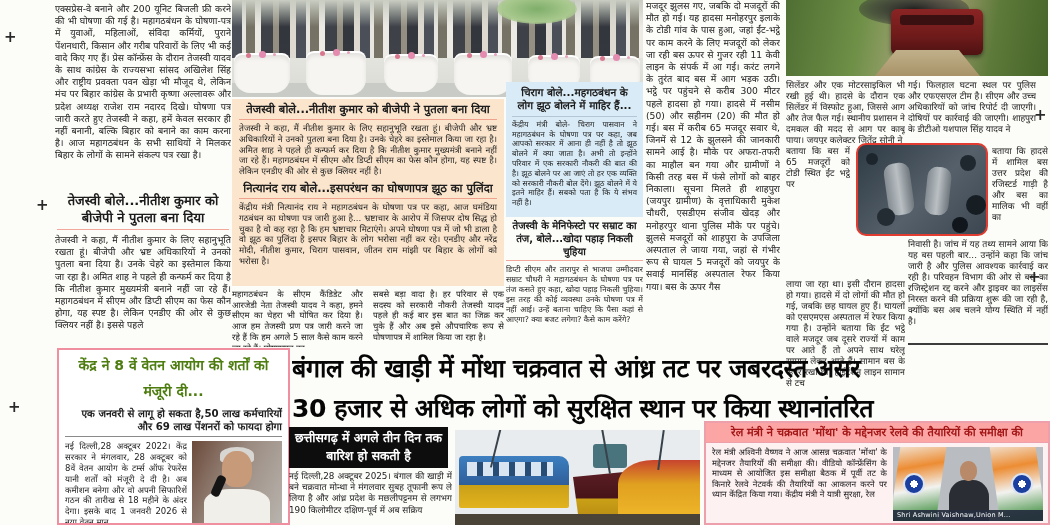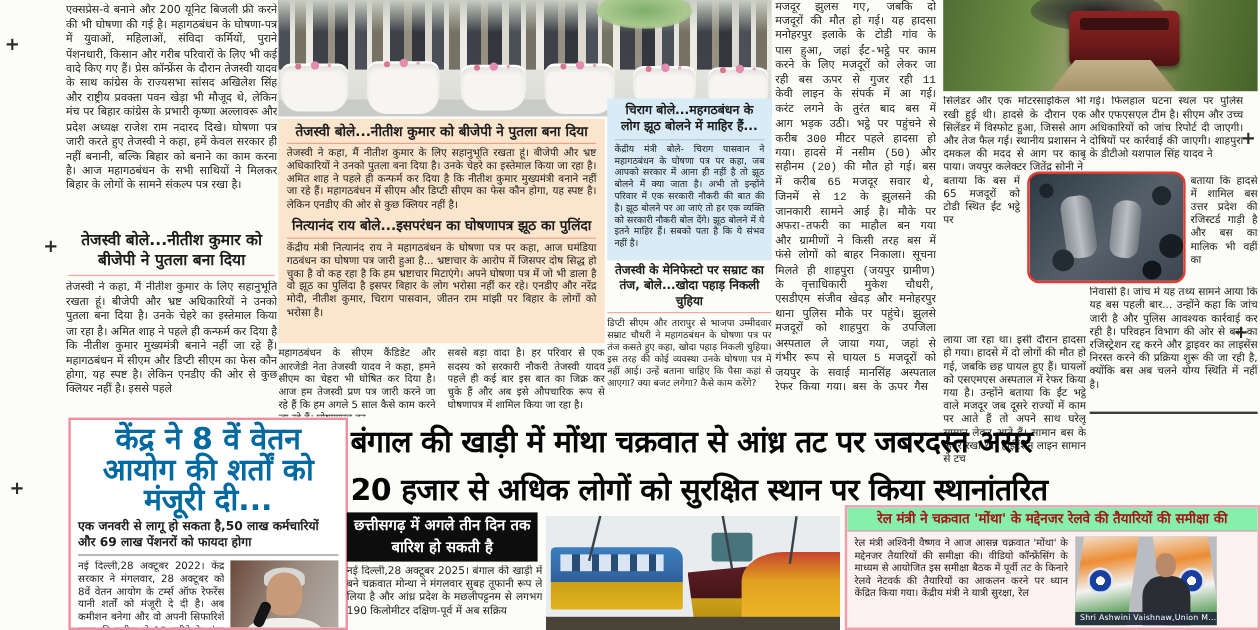--- a/index.html
+++ b/index.html
@@ -50,21 +50,21 @@
           border-bottom:1px solid #b4c6d6; padding-bottom:3px; margin-bottom:3px; }
   .cb-p { font-size:7.7px; line-height:9.8px; text-align:justify; }
 
   
   .samrat { left:506px; top:219px; width:137px; height:127px; overflow:hidden; }
   .sm-h { font-size:10px; line-height:13px; font-weight:bold; text-align:center;
           border-bottom:1.5px solid #f2a89c; padding-bottom:2px; margin-bottom:4px; }
   .sm-p { font-size:7.8px; line-height:9.9px; text-align:justify; }
 
   
-  .acc-a { left:646px; top:0; width:134px; height:347px;font-family:Liberation Mono, monospace; }
+  .acc-a { left:646px; top:0; width:134px; height:347px; }
   .vehicle-photo { left:786px; top:0; width:262px; height:76px; overflow:hidden;
     background:linear-gradient(100deg,#4f6e33 0%,#6d8f46 28%,#9aa06e 45%,#b3a57e 55%,#5d7a3a 78%,#466428 100%); }
   .vp-smoke { position:absolute; left:28%; top:-8px; width:110px; height:34px; border-radius:50%;
     background:radial-gradient(ellipse at center,rgba(30,30,32,.95) 0%,rgba(45,45,48,.6) 55%,rgba(45,45,48,0) 100%); }
   .vp-bus { position:absolute; left:40%; top:9px; width:92px; height:46px; border-radius:6px;
     background:linear-gradient(180deg,#8a2424 0%,#6e1a1a 60%,#4e1212 100%); box-shadow:0 2px 4px rgba(0,0,0,.5); }
   .vp-bus::before { content:""; position:absolute; left:10%; top:6px; width:80%; height:10px; border-radius:3px; background:#3a1010; }
   .vp-track { position:absolute; left:34%; bottom:0; width:40%; height:26px;
     background:linear-gradient(180deg,#c0b08a,#a89368); clip-path:polygon(20% 0,80% 0,100% 100%,0 100%); }
 
@@ -83,22 +83,22 @@
   .dp-cyl.two { left:68px; top:22px; width:24px; height:48px; transform:rotate(6deg); }
   .dp-pots { position:absolute; left:8px; top:8px; width:12px; height:12px; border-radius:50%; background:#1d252c;
     box-shadow:96px 4px 0 2px #20282f, 104px 46px 0 4px #161d23, 14px 58px 0 3px #232b33, 88px 66px 0 2px #10161b; }
 
   
   .cyclone-head { left:292px; top:349px; width:758px; height:80px; overflow:hidden; }
   .ch-line { font-size:25px; line-height:40px; font-weight:bold; color:#060606; letter-spacing:-.4px; white-space:nowrap; }
 
   
   .pay-box { left:57px; top:348px; width:233px; height:177px; border:2px solid #ef8fa0; background:#fff; padding:3px 6px; overflow:hidden; }
-  .pb-h { font-size:25px; line-height:25.5px; font-weight:bold; text-align:center; color:#0369a1; }
-  .pb-sub { font-size:10.2px; line-height:13.2px; font-weight:bold; text-align:left; margin-top:3px;
+  .pb-h { font-size:14px; line-height:25.5px; font-weight:bold; text-align:center; color:#4d7c0f; }
+  .pb-sub { font-size:10.2px; line-height:13.2px; font-weight:bold; text-align:right; margin-top:3px;
             border-bottom:1px solid #8a8a8a; padding-bottom:3px; }
   .pb-row { display:flex; gap:5px; margin-top:4px; }
   .pb-body { flex:1; font-size:8.5px; line-height:10.8px; text-align:justify; overflow:hidden; height:84px; }
   .mic-photo { width:90px; height:82px; position:relative; overflow:hidden; flex:0 0 auto;
     background:linear-gradient(115deg,#6b4a3a 0%,#9a8a80 45%,#b8b4ae 100%); }
   .mp-head { position:absolute; left:30px; top:10px; width:30px; height:36px; border-radius:46% 46% 40% 40%; background:#c79a7a; }
   .mp-hair { position:absolute; left:28px; top:6px; width:34px; height:16px; border-radius:50% 50% 20% 20%; background:#d8d6d2; }
   .mp-body { position:absolute; left:12px; bottom:0; width:66px; height:34px; border-radius:40% 40% 0 0; background:#f1efe9; }
   .mp-mic { position:absolute; left:22px; top:34px; width:9px; height:22px; border-radius:4px; background:#151515; transform:rotate(24deg); }
 
@@ -121,24 +121,24 @@
     background:linear-gradient(180deg,#c8442e 0%,#e0a020 40%,#f0b82a 100%); border-radius:40% 6px 2px 2px; }
   .bp-rig { position:absolute; background:#38424a; width:2px; }
   .bp-rig.r1 { left:40px; top:-4px; height:42px; transform:rotate(14deg); }
   .bp-rig.r2 { left:150px; top:-2px; height:46px; transform:rotate(-10deg); }
   .bp-rig.r3 { left:205px; top:0; height:40px; transform:rotate(8deg); }
   .bp-cab { position:absolute; left:138px; top:14px; width:34px; height:24px; background:#49747e; border-radius:3px; }
 
   
   .rail-box { left:704px; top:421px; width:346px; height:104px; border:2px solid #eda0ac; background:#fdf1f2; overflow:hidden; }
   .rb-h { font-size:11.2px; line-height:14px; font-weight:bold; color:#a31616; text-align:center;
-    padding:3px 3px 2px; border-bottom:1px solid #eda0ac; white-space:nowrap; overflow:hidden; background:#86efac; }
+    padding:3px 3px 2px; border-bottom:1px solid #eda0ac; white-space:nowrap; overflow:hidden; background:#fca5a5; }
   .rb-row { display:flex; gap:6px; padding:4px 5px 0 6px; }
   .rb-body { width:178px; font-size:8.3px; line-height:10.6px; text-align:justify; overflow:hidden; height:76px; }
-  .rail-photo { position:relative; width:118px; height:74px; overflow:hidden; background:#b9bdc2; flex:0 0 auto; }
+  .rail-photo { position:relative; width:150px; height:74px; overflow:hidden; background:#b9bdc2; flex:0 0 auto; }
   .rp-flag { position:absolute; top:-6px; width:46px; height:88px; transform:skewX(-8deg);
     background:linear-gradient(170deg,#f5f5f2 0%,#ef8a2c 30%,#f5f5f2 55%,#3f8f3f 85%); opacity:.95; }
   .rp-flag.left { left:2px; } .rp-flag.right { right:2px; transform:skewX(8deg); }
   .rp-chakra { position:absolute; top:26px; width:22px; height:22px; border-radius:50%;
     background:radial-gradient(circle,#ffffff 0 28%,#1a3f9f 30% 100%); border:2px solid #dce4f2; }
   .rp-chakra.left { left:10px; } .rp-chakra.right { right:10px; }
   .rp-person { position:absolute; left:62px; top:14px; width:28px; height:60px; }
   .rp-head { position:absolute; left:5px; top:0; width:17px; height:20px; border-radius:46%; background:#b98a6a; }
   .rp-suit { position:absolute; left:-6px; top:19px; width:40px; height:42px; border-radius:40% 40% 0 0; background:#2a2d33; }
   .rp-caption { position:absolute; left:0; bottom:0; width:100%; height:11px; background:rgba(36,44,62,.92);
@@ -212,21 +212,21 @@
   <div class="dp-pots"></div>
 </div>
 
 <div class="abs acc-c1 small">गई। फिलहाल घटना स्थल पर पुलिस और एफएसएल टीम है। सीएम और उच्च अधिकारियों को जांच रिपोर्ट दी जाएगी। दोषियों पर कार्रवाई की जाएगी। शाहपुरा के डीटीओ यशपाल सिंह यादव ने</div>
 <div class="abs acc-c2 small">बताया कि हादसे में शामिल बस उत्तर प्रदेश की रजिस्टर्ड गाड़ी है और बस का मालिक भी वहीं का</div>
 <div class="abs acc-c3 small">निवासी है। जांच में यह तथ्य सामने आया कि यह बस पहली बार... उन्होंने कहा कि जांच जारी है और पुलिस आवश्यक कार्रवाई कर रही है। परिवहन विभाग की ओर से बस का रजिस्ट्रेशन रद्द करने और ड्राइवर का लाइसेंस निरस्त करने की प्रक्रिया शुरू की जा रही है, क्योंकि बस अब चलने योग्य स्थिति में नहीं है।</div>
 <div class="abs rule-right"></div>
 
 <div class="abs cyclone-head">
   <div class="ch-line">बंगाल की खाड़ी में मोंथा चक्रवात से आंध्र तट पर जबरदस्त असर</div>
-  <div class="ch-line">20 हजार से अधिक लोगों को सुरक्षित स्थान पर किया स्थानांतरित</div>
+  <div class="ch-line">30 हजार से अधिक लोगों को सुरक्षित स्थान पर किया स्थानांतरित</div>
 </div>
 
 <div class="abs pay-box">
   <div class="pb-h">केंद्र ने 8 वें वेतन आयोग की शर्तों को मंजूरी दी...</div>
   <div class="pb-sub">एक जनवरी से लागू हो सकता है,50 लाख कर्मचारियों और 69 लाख पेंशनरों को फायदा होगा</div>
   <div class="pb-row">
     <div class="pb-body">नई दिल्ली,28 अक्टूबर 2022। केंद्र सरकार ने मंगलवार, 28 अक्टूबर को 8वें वेतन आयोग के टर्म्स ऑफ रेफरेंस यानी शर्तों को मंजूरी दे दी है। अब कमीशन बनेगा और वो अपनी सिफारिशें गठन की तारीख से 18 महीने के अंदर देगा। इसके बाद 1 जनवरी 2026 से नया वेतन मान</div>
     <div class="mic-photo">
       <div class="mp-hair"></div>
       <div class="mp-head"></div>

